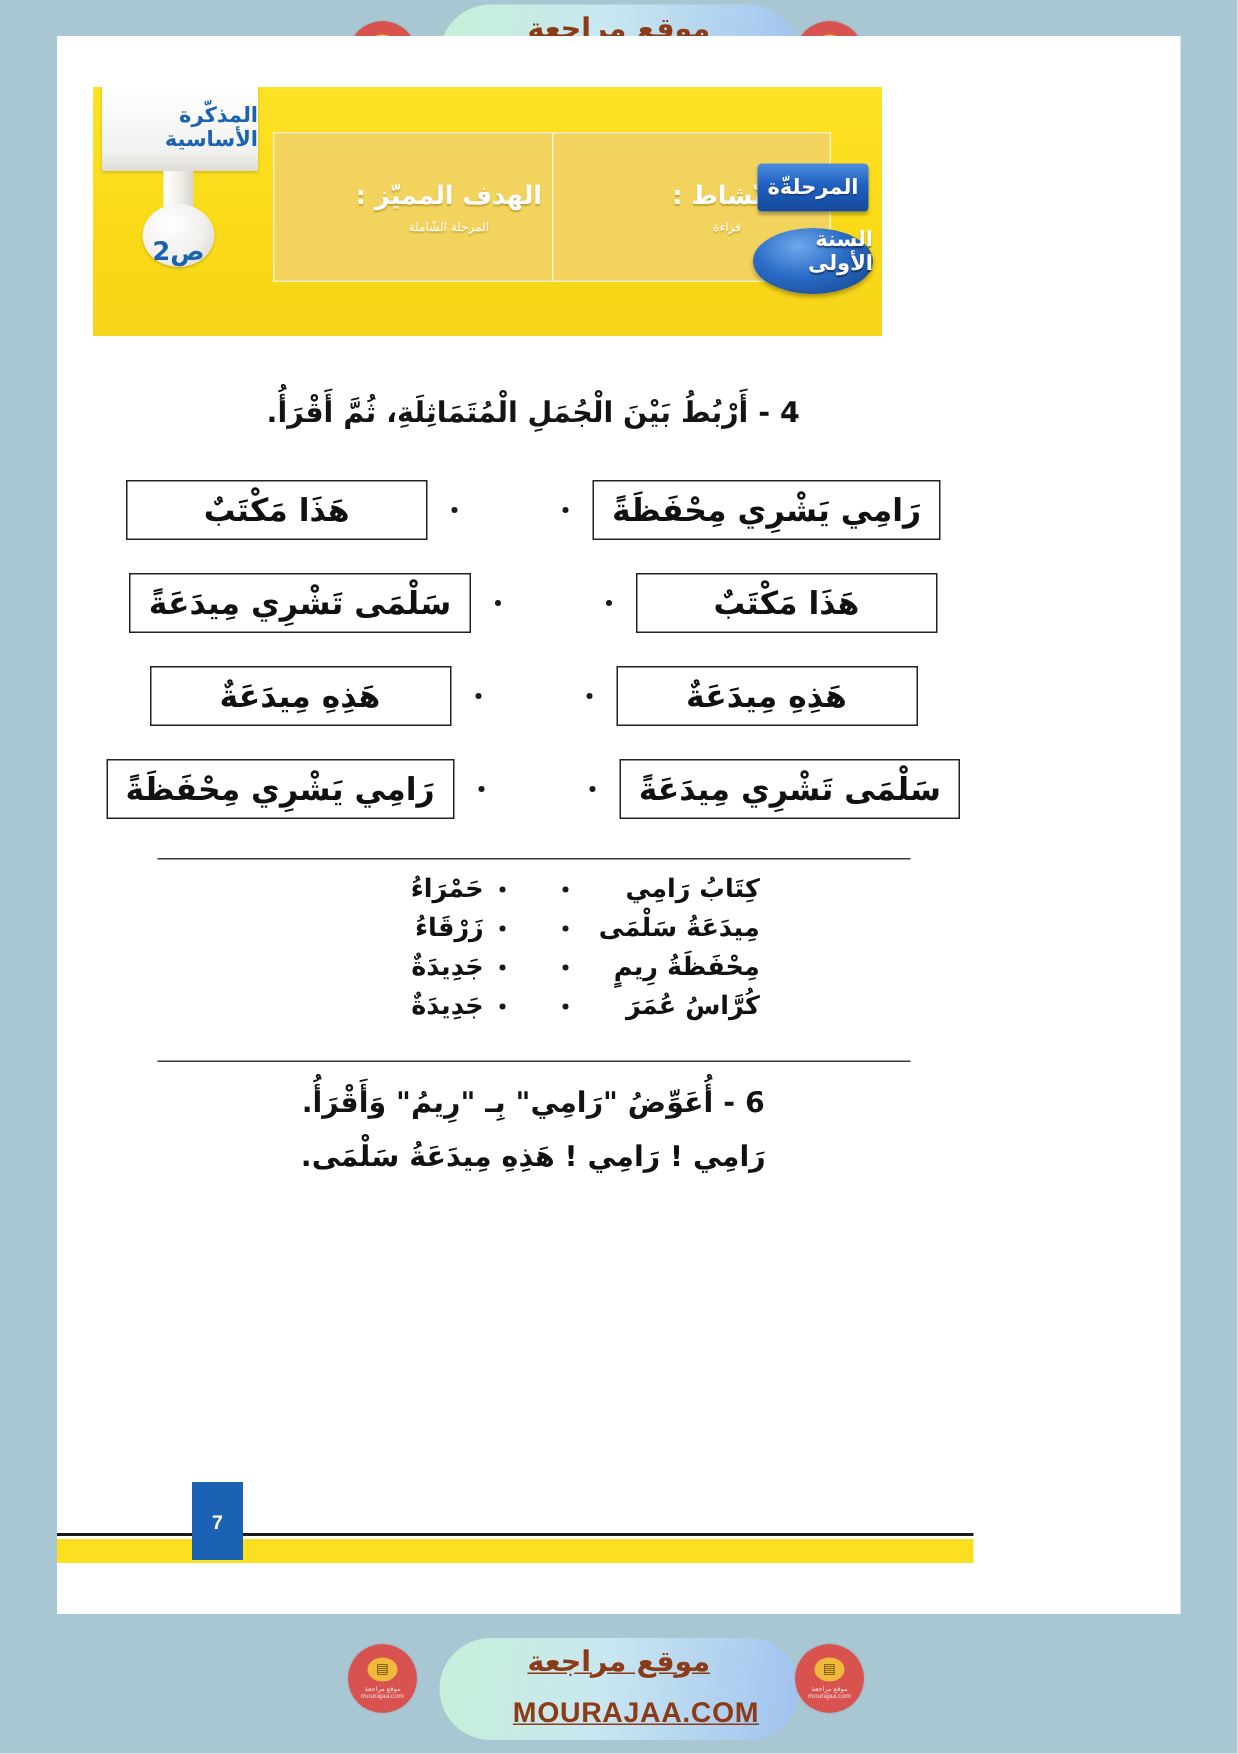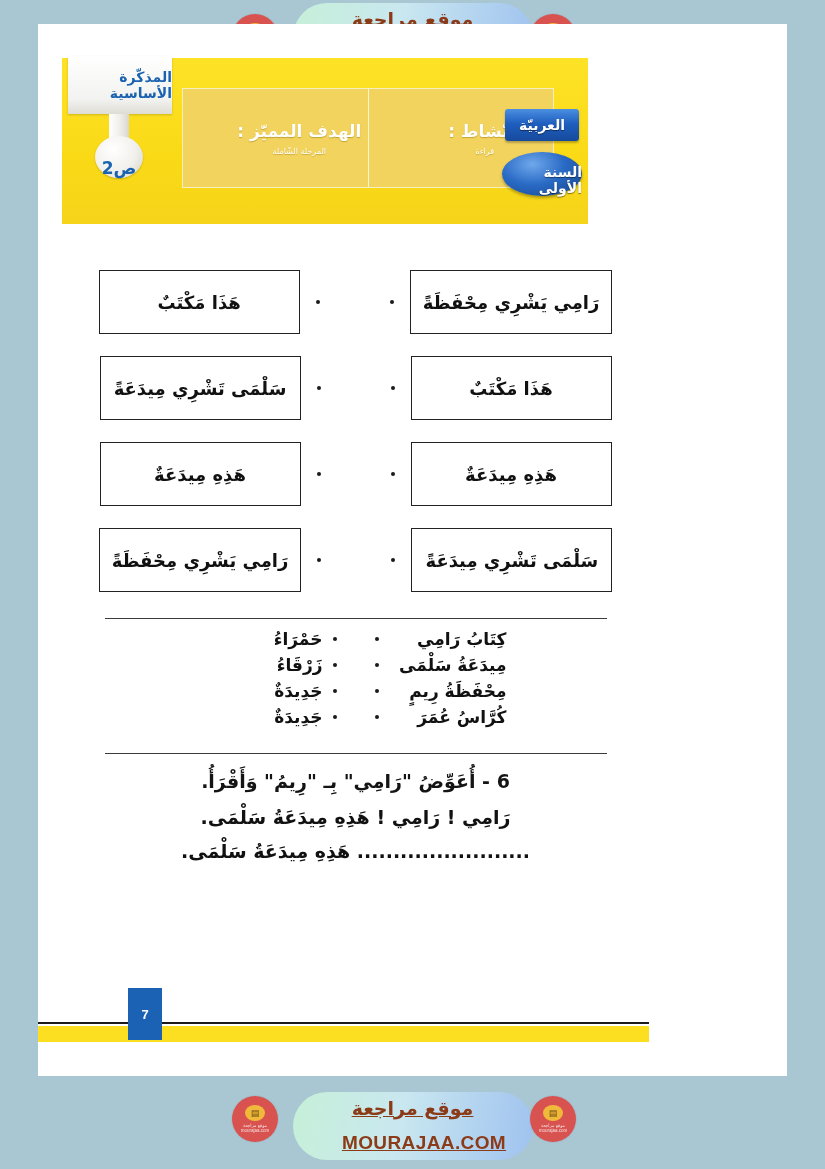--- a/index.html
+++ b/index.html
@@ -208,21 +208,21 @@
   }
   .badge-oval {
     position: absolute;
     right: 6px;
     top: 94px;
     width: 80px;
     height: 44px;
     background: radial-gradient(ellipse at 38% 28%, #6fa8ea 0%, #2a6bc6 45%, #144287 100%);
     border-radius: 50%;
     display: flex;
-    align-items: flex-end;
+    align-items: flex-start;
     justify-content: center;
     box-shadow: 0 2px 3px rgba(0,0,0,.3);
   }
   .badge-txt {
     direction: rtl;
     font-size: 14px;
     font-weight: bold;
     color: #ffffff;
     text-shadow: 0 1px 1px rgba(0,0,0,.45);
   }
@@ -262,22 +262,22 @@
     justify-content: center;
   }
   .cell-box {
     border: 1.5px solid #222;
     background: #fff;
     height: 38px;
     min-width: 175px;
     display: flex;
     align-items: center;
     justify-content: center;
-    padding: 12px 12px;
-    font-size: 18px;
+    padding: 0 12px;
+    font-size: 21px;
     font-weight: bold;
     direction: rtl;
     white-space: nowrap;
   }
   .cell-box.right-col { margin-left: 0; }
   .dot-gap {
     width: 110px;
     display: flex;
     align-items: center;
     justify-content: space-between;
@@ -417,29 +417,30 @@
       <div class="hdr-title">النّشاط :</div>
       <div class="hdr-sub">قراءة</div>
     </div>
     <div class="hdr-cell">
       <div class="hdr-title">الهدف المميّز :</div>
       <div class="hdr-sub">المرحلة الشّاملة</div>
     </div>
   </div>
 
   <div class="badge-rect">
-    <div class="badge-txt">العربيّة</div>
+    <div class="badge-txt">المرحلةّة</div>
   </div>
   <div class="badge-oval">
     <div class="badge-txt">السنة الأولى</div>
   </div>
 </div>
 
 <div class="body-area">
 
+  <div class="q-head q4-head">4 - أَرْبُطُ بَيْنَ الْجُمَلِ الْمُتَمَاثِلَةِ، ثُمَّ أَقْرَأُ.</div>
 
   <div class="match-grid">
 
     <div class="match-row">
       <div class="cell-box right-col">رَامِي يَشْرِي مِحْفَظَةً</div>
       <div class="dot-gap">
         <span class="dot"></span>
         <span class="dot"></span>
       </div>
       <div class="cell-box">هَذَا مَكْتَبٌ</div>
@@ -516,21 +517,20 @@
     </div>
 
   </div>
 
   <div class="rule"></div>
 
   <div class="q-head q6-head">6 - أُعَوِّضُ "رَامِي" بِـ "رِيمُ" وَأَقْرَأُ.</div>
 
   <div class="q6-lines">
     <div class="q6-line">رَامِي ! رَامِي ! هَذِهِ مِيدَعَةُ سَلْمَى.</div>
-    <div class="q6-line">........................ هَذِهِ مِيدَعَةُ سَلْمَى.</div>
   </div>
 
 </div>
 
 <div class="footer-rule"></div>
 <div class="footer-yellow"></div>
 <div class="page-badge">
   <span>7</span>
 </div>
 

